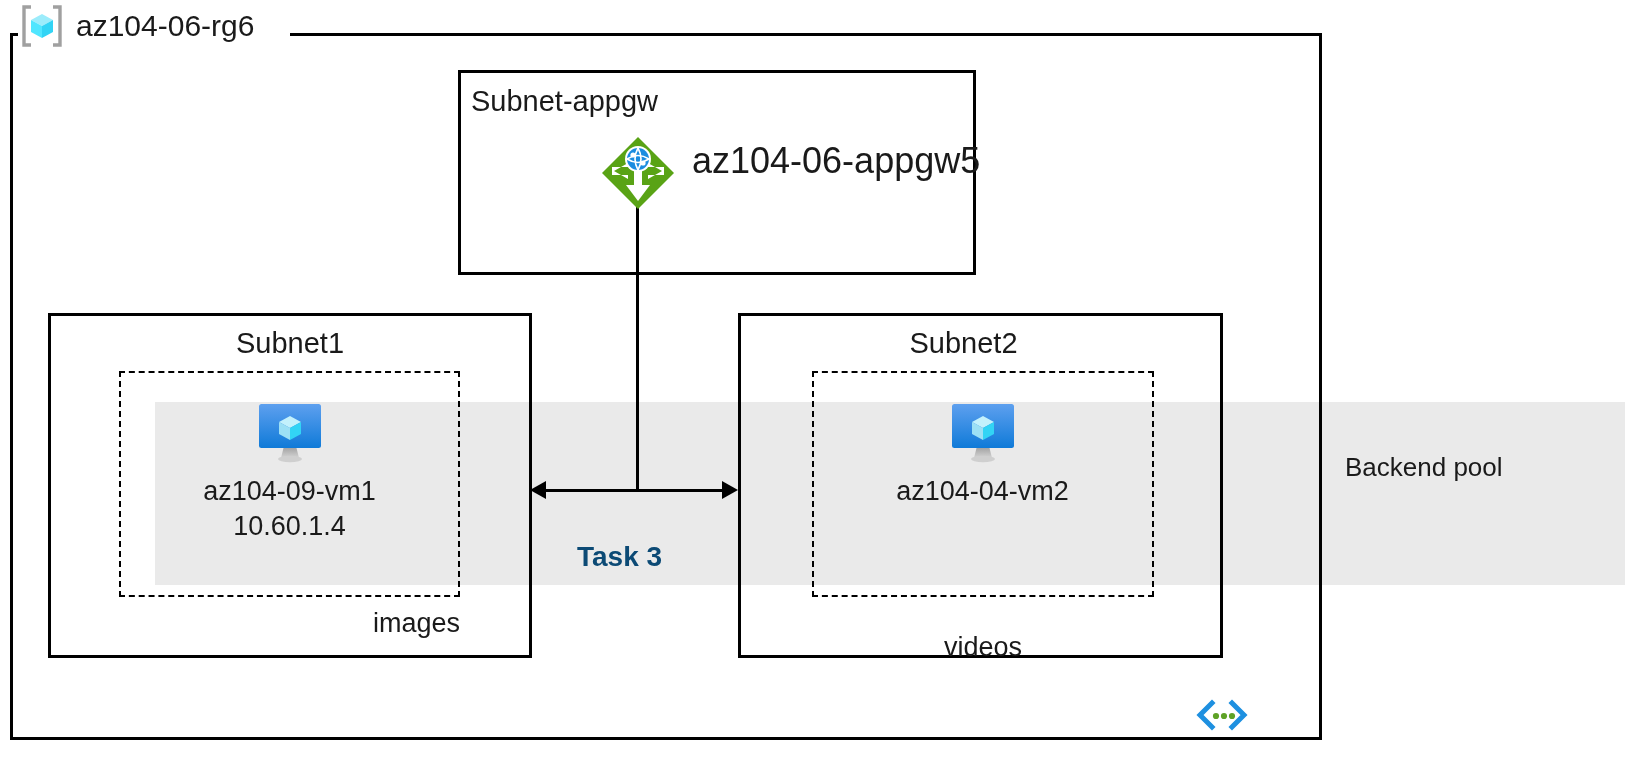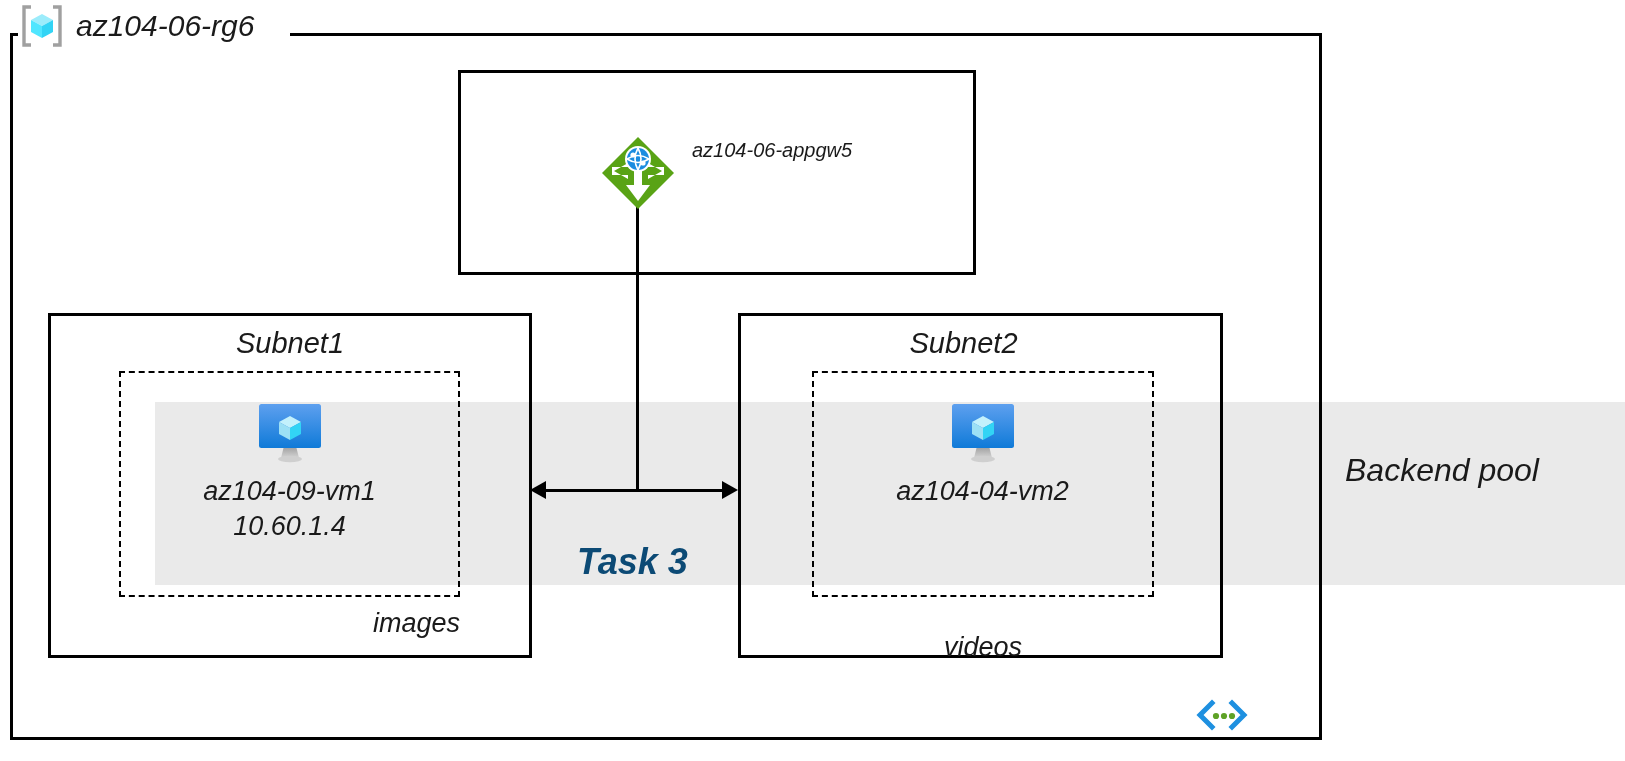--- a/index.html
+++ b/index.html
@@ -11,38 +11,37 @@
   body {
     font-family: "Liberation Sans", sans-serif;
     -webkit-font-smoothing: antialiased;
   }
   #canvas {
     position: relative;
     width: 1625px;
     height: 761px;
     background: #ffffff;
     overflow: hidden;
-    font-style: italic;
   }
 
   
   .backend-band {
     position: absolute;
     left: 155px;
     top: 402px;
     width: 1470px;
     height: 183px;
     background: #eaeaea;
     z-index: 1;
   }
   .backend-label {
     position: absolute;
     left: 1345px;
     top: 452px;
-    font-size: 32px;
+    font-size: 26px;
     color: #1a1a1a;
     white-space: nowrap;
     z-index: 6;
   }
 
   
   .rg-box {
     position: absolute;
     left: 10px;
     top: 33px;
@@ -165,21 +164,21 @@
   .appgw-icon {
     width: 80px;
     height: 80px;
     display: block;
     flex: none;
   }
   .appgw-labels {
     padding-top: 4px;
   }
   .appgw-label {
-    font-size: 20px;
+    font-size: 36px;
     color: #1a1a1a;
     line-height: 1.32;
     white-space: nowrap;
     text-align: center;
   }
 
   
   .conn {
     position: absolute;
     background: #000000;
@@ -206,21 +205,21 @@
     top: 481px;
     border-top: 9px solid transparent;
     border-bottom: 9px solid transparent;
     border-left: 16px solid #000000;
   }
 
   .task-label {
     position: absolute;
     left: 577px;
     top: 541px;
-    font-size: 36px;
+    font-size: 28px;
     font-weight: bold;
     color: #0c4a75;
     white-space: nowrap;
     z-index: 7;
   }
 
   
   .code-icon {
     position: absolute;
     left: 1196px;
@@ -250,20 +249,21 @@
       <path d="M13 5 L6 5 L6 43 L13 43" fill="none" stroke="#a0a0a0" stroke-width="3.4"></path>
       <path d="M35 5 L42 5 L42 43 L35 43" fill="none" stroke="#a0a0a0" stroke-width="3.4"></path>
       <path d="M24 12 L35 18 L24 24 L13 18 Z" fill="#9cecfb"></path>
       <path d="M13 18 L24 24 L24 36 L13 30 Z" fill="#50e6ff"></path>
       <path d="M35 18 L35 30 L24 36 L24 24 Z" fill="#32d4f5"></path>
     </svg>
     <div class="rg-name">az104-06-rg6</div>
   </div>
 
   <div class="subnet-box subnet-appgw"></div>
+  <div class="subnet-title title-appgw">Subnet-appgw</div>
 
   <div class="appgw-node">
     <svg class="appgw-icon" viewBox="0 0 80 80">
       <path d="M40 4 L76 40 L40 76 L4 40 Z" fill="#59a315"></path>
       <path d="M36 30 L44 30 L44 52 L52 52 L40 68 L28 52 L36 52 Z" fill="#ffffff"></path>
       <path d="M30 34 L30 42 L14 42 L14 34 Z M30 30 L16 38 L30 46 Z" fill="#ffffff"></path>
       <path d="M50 34 L50 42 L66 42 L66 34 Z M50 30 L64 38 L50 46 Z" fill="#ffffff"></path>
       <circle cx="40" cy="26" r="13" fill="#ffffff"></circle>
       <circle cx="40" cy="26" r="11" fill="#1b8ce0"></circle>
       <path d="M29 26 Q40 19 51 26 Q40 33 29 26 Z" fill="none" stroke="#ffffff" stroke-width="1.6"></path>

